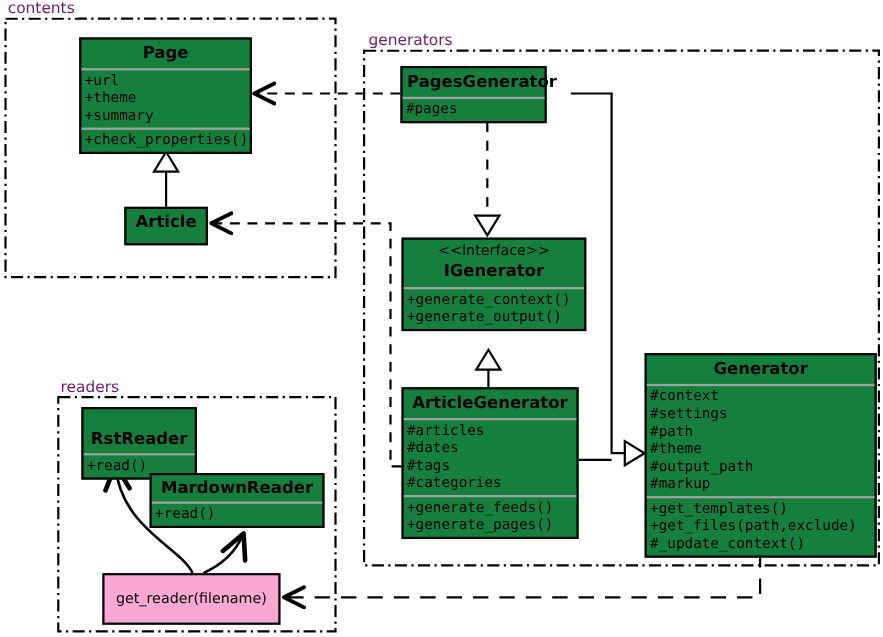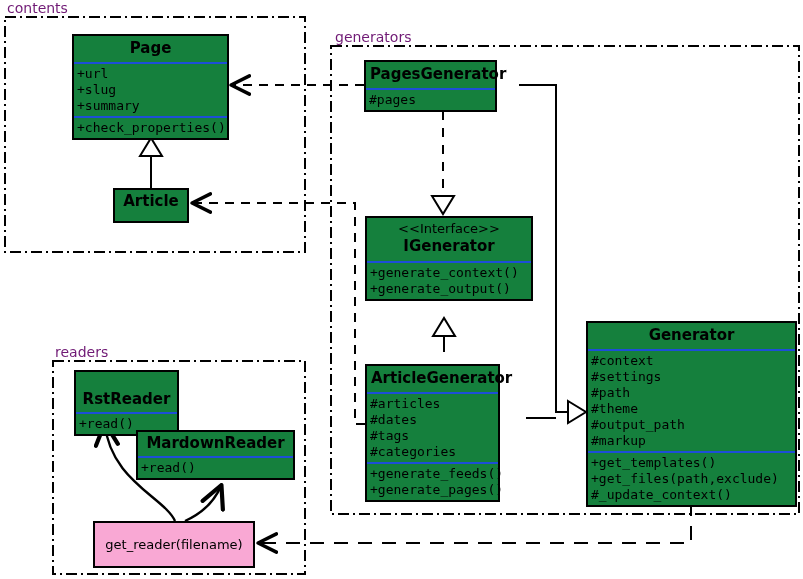--- a/index.html
+++ b/index.html
@@ -52,21 +52,21 @@
   .uml .stereo {
     font-family: "DejaVu Sans", sans-serif;
     font-weight: normal;
     font-size: 13px;
     text-align: center;
     color: #000;
     line-height: 1.15;
     padding-bottom: 1px;
   }
   .uml .compartment {
-    border-top: 2px solid #1d4ed8;
+    border-top: 2px solid #a3a3a3;
     padding: 2px 0 2px 3px;
   }
   .uml .member {
     font-family: "DejaVu Sans Mono", monospace;
     font-size: 13px;
     line-height: 16px;
     white-space: nowrap;
     color: #000;
   }
   .plain-box {
@@ -157,21 +157,21 @@
   <div class="pkg-label" style="left:4px; top:0px;">contents</div>
 
   <div class="pkg-label" style="left:332px; top:29px;">generators</div>
 
   <div class="pkg-label" style="left:52px; top:344px;">readers</div>
 
   <div class="uml" style="left:72px; top:34px; width:157px;">
     <div class="title">Page</div>
     <div class="compartment">
       <div class="member">+url</div>
-      <div class="member">+slug</div>
+      <div class="member">+theme</div>
       <div class="member">+summary</div>
     </div>
     <div class="compartment">
       <div class="member">+check_properties()</div>
     </div>
   </div>
 
   <div class="uml" style="left:113px; top:188px; width:76px;">
     <div class="title" style="padding:3px 4px 11px 4px;">Article</div>
   </div>
@@ -187,21 +187,21 @@
     <div class="title" style="padding:4px 4px 6px 4px;">
       <div class="stereo">&lt;&lt;Interface&gt;&gt;</div>
       <span>IGenerator</span>
     </div>
     <div class="compartment">
       <div class="member">+generate_context()</div>
       <div class="member">+generate_output()</div>
     </div>
   </div>
 
-  <div class="uml" style="left:365px; top:364px; width:135px;">
+  <div class="uml" style="left:365px; top:352px; width:161px;">
     <div class="title">ArticleGenerator</div>
     <div class="compartment">
       <div class="member">#articles</div>
       <div class="member">#dates</div>
       <div class="member">#tags</div>
       <div class="member">#categories</div>
     </div>
     <div class="compartment">
       <div class="member">+generate_feeds()</div>
       <div class="member">+generate_pages()</div>

